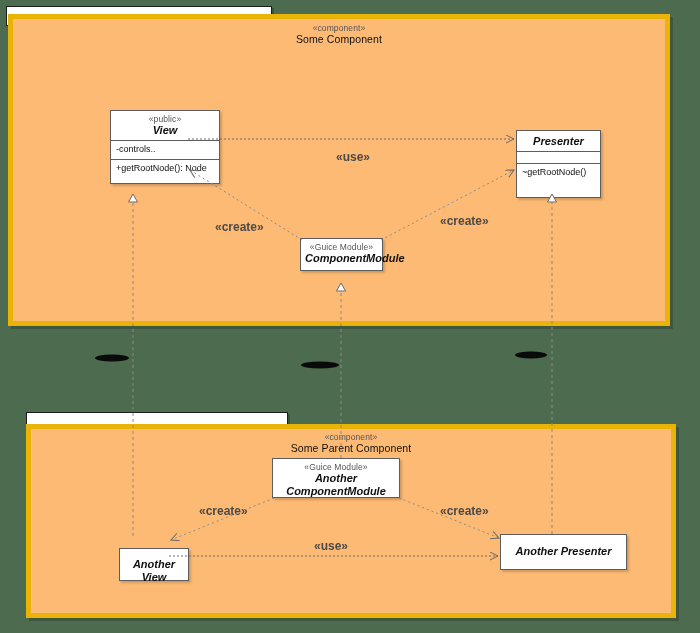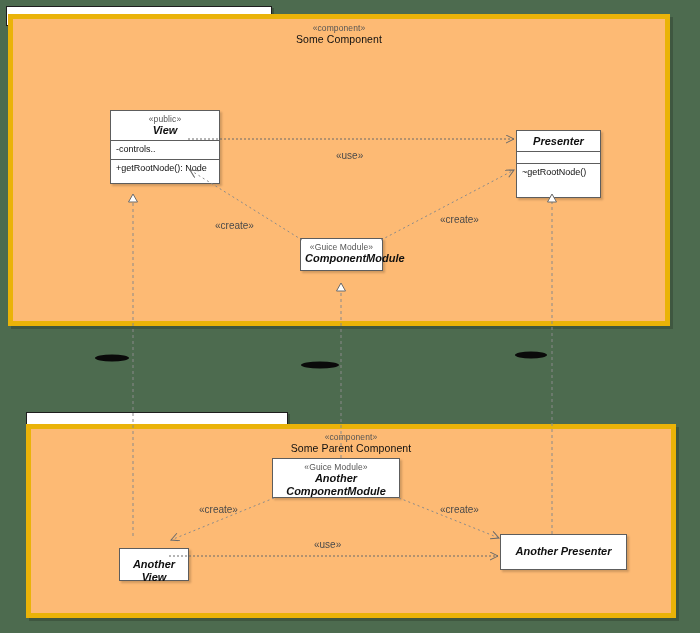--- a/index.html
+++ b/index.html
@@ -76,24 +76,25 @@
     color:#111;
     padding:3px 4px 3px 5px;
     min-height:12px;
     white-space:nowrap;
   }
   .cls-comp.empty{min-height:7px;padding:2px 4px;}
 
   
   .edgelabel{
     position:absolute;
-    font-size:10px;
+    font-size:12px;
     color:#4a4a4a;
     white-space:nowrap;
     pointer-events:none;
+    font-weight:bold;
   }
 </style>
 </head>
 <body>
 
 <div id="stage">
 
   <div class="comp-tab" style="left:6px;top:6px;width:266px;height:20px;"></div>
 
   <div class="component" style="left:8px;top:14px;width:662px;height:312px;">

